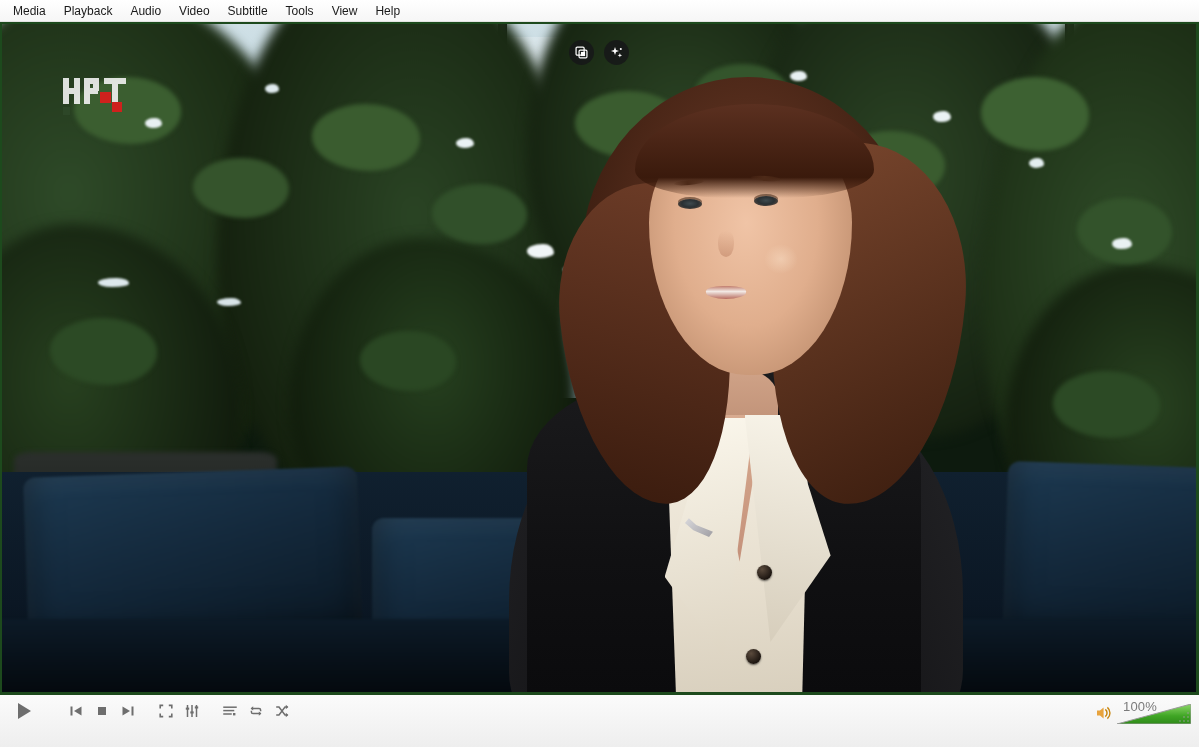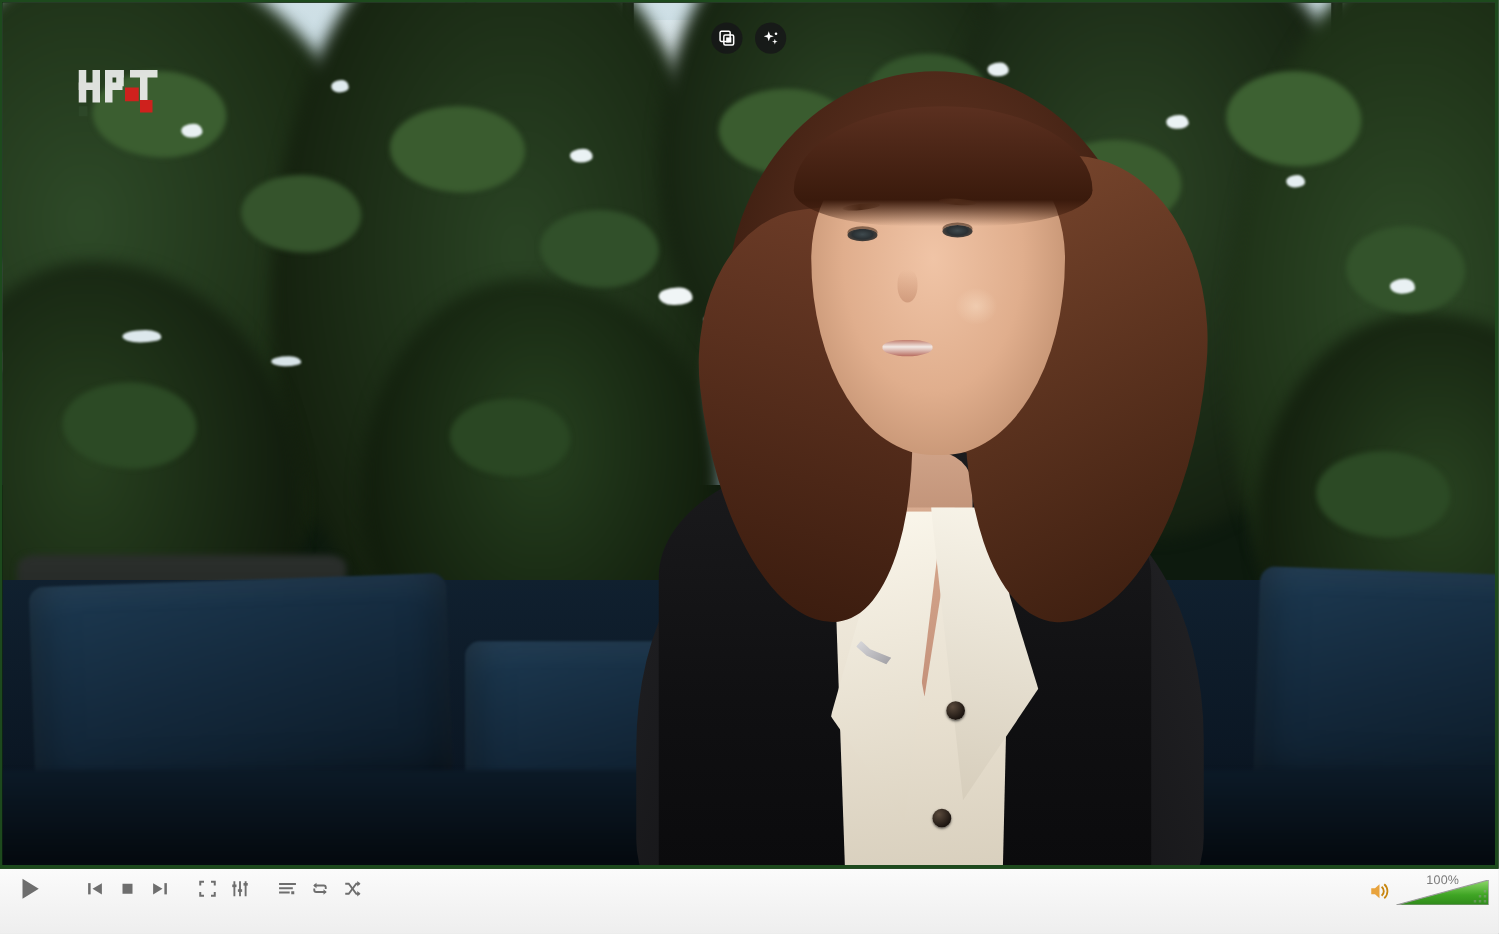--- a/index.html
+++ b/index.html
@@ -370,22 +370,22 @@
     height: 28px;
   }
   .spk { width: 18px; height: 18px; margin-bottom: 2px; }
   .volslider {
     position: relative;
     width: 74px; height: 22px;
     cursor: pointer;
   }
   .volpct {
     position: absolute;
-    left: 24px; top: -3px;
-    font-size: 10px;
+    left: 6px; top: -3px;
+    font-size: 13px;
     color: #7b7b7b;
     z-index: 3;
     letter-spacing: .2px;
   }
   .voltrack {
     position: absolute; left: 0; bottom: 0;
     width: 100%; height: 20px;
     background: #f4f4f4;
     clip-path: polygon(0% 100%, 100% 0%, 100% 100%);
     border: none;
@@ -406,20 +406,30 @@
     right: 1px; bottom: 1px;
     width: 12px; height: 12px;
     opacity: .45;
   }
 </style>
 </head>
 <body>
 
 <div id="app">
 
+  <div class="menubar">
+    <div class="menuitem">Media</div>
+    <div class="menuitem">Playback</div>
+    <div class="menuitem">Audio</div>
+    <div class="menuitem">Video</div>
+    <div class="menuitem">Subtitle</div>
+    <div class="menuitem">Tools</div>
+    <div class="menuitem">View</div>
+    <div class="menuitem">Help</div>
+  </div>
 
   <div class="videowrap">
     <div class="video">
 
       <div class="sky"></div>
       <div class="skyGlow"></div>
       <div class="cityband"></div>
       <div class="railing"></div>
       <div class="railing2"></div>
 

